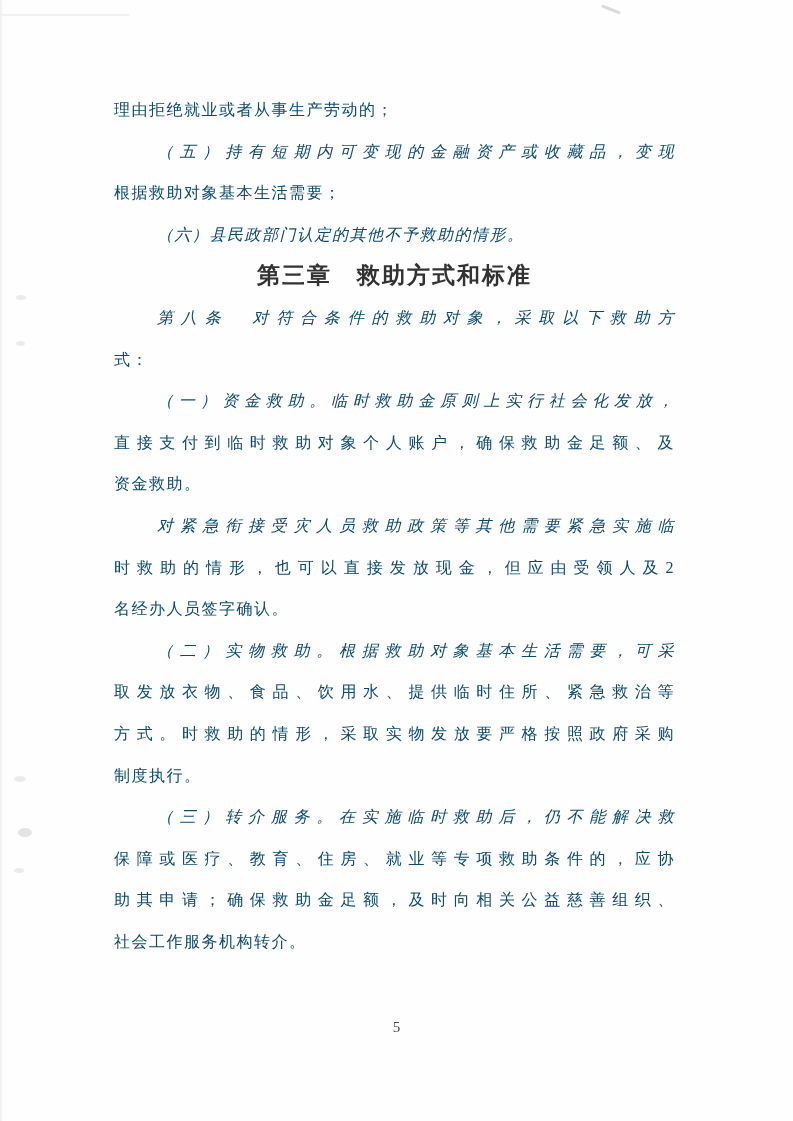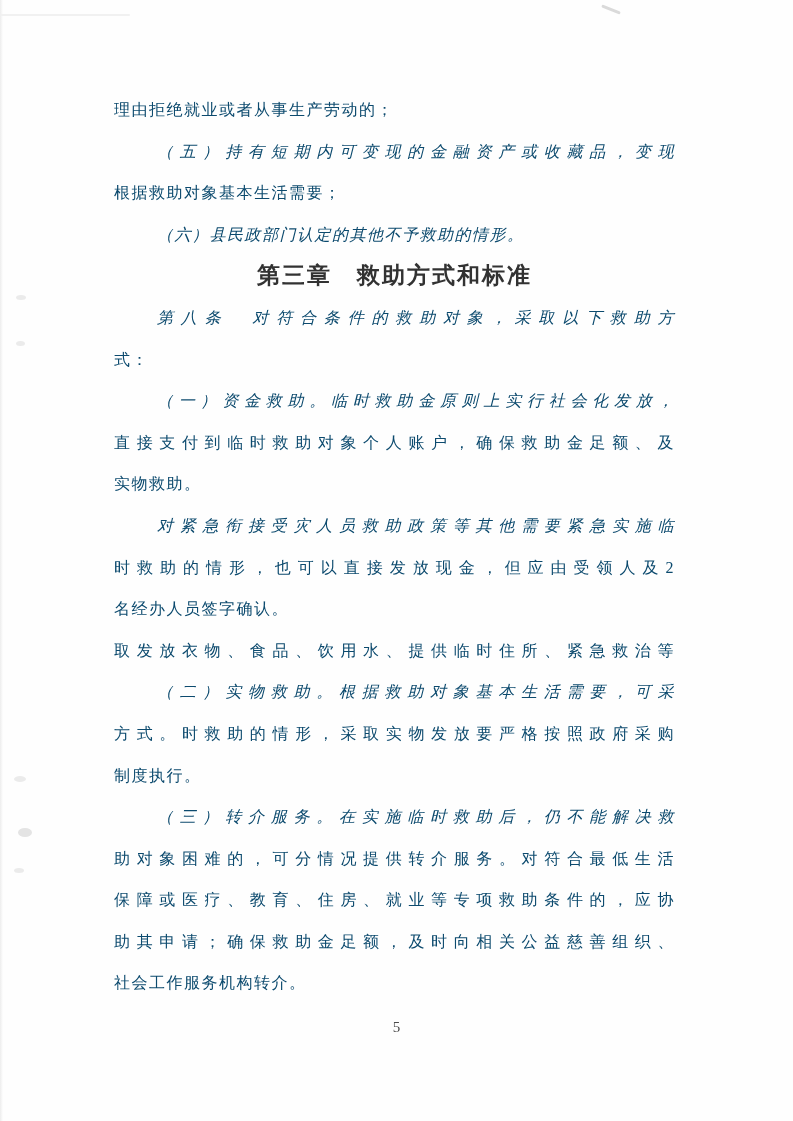--- a/index.html
+++ b/index.html
@@ -115,33 +115,32 @@
 
     <div class="line indent">（六）县民政部门认定的其他不予救助的情形。</div>
 
     <div class="line heading">第三章　救助方式和标准</div>
 
     <div class="line indent fill">第八条　对符合条件的救助对象，采取以下救助方</div>
     <div class="line">式：</div>
 
     <div class="line indent fill">（一）资金救助。临时救助金原则上实行社会化发放，</div>
     <div class="line fill">直接支付到临时救助对象个人账户，确保救助金足额、及</div>
-    <div class="line">实物救助。</div>
+    <div class="line">资金救助。</div>
 
     <div class="line indent fill">对紧急衔接受灾人员救助政策等其他需要紧急实施临</div>
     <div class="line fill">时救助的情形，也可以直接发放现金，但应由受领人及2</div>
     <div class="line">名经办人员签字确认。</div>
 
+    <div class="line indent fill">（二）实物救助。根据救助对象基本生活需要，可采</div>
     <div class="line fill">取发放衣物、食品、饮用水、提供临时住所、紧急救治等</div>
-    <div class="line indent fill">（二）实物救助。根据救助对象基本生活需要，可采</div>
     <div class="line fill">方式。时救助的情形，采取实物发放要严格按照政府采购</div>
     <div class="line">制度执行。</div>
 
     <div class="line indent fill">（三）转介服务。在实施临时救助后，仍不能解决救</div>
-    <div class="line fill">助对象困难的，可分情况提供转介服务。对符合最低生活</div>
     <div class="line fill">保障或医疗、教育、住房、就业等专项救助条件的，应协</div>
     <div class="line fill">助其申请；确保救助金足额，及时向相关公益慈善组织、</div>
     <div class="line">社会工作服务机构转介。</div>
 
   </div>
 
   <div class="footer">5</div>
 
 </div>
 

